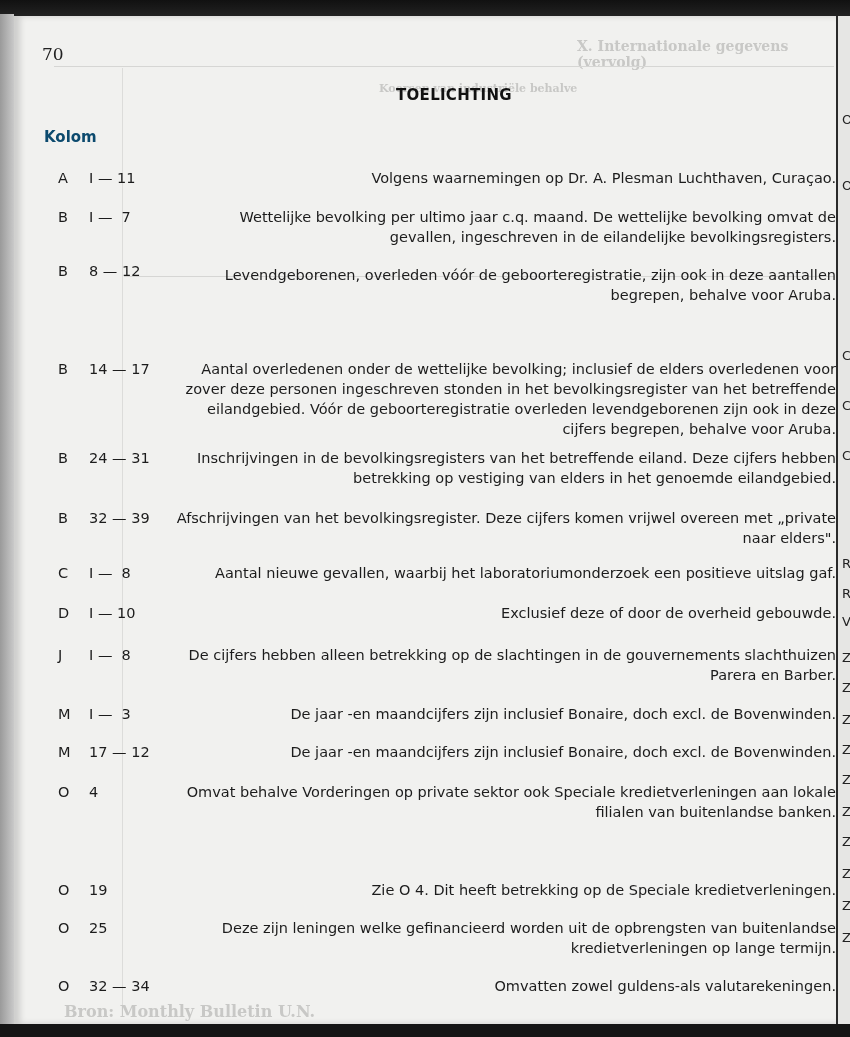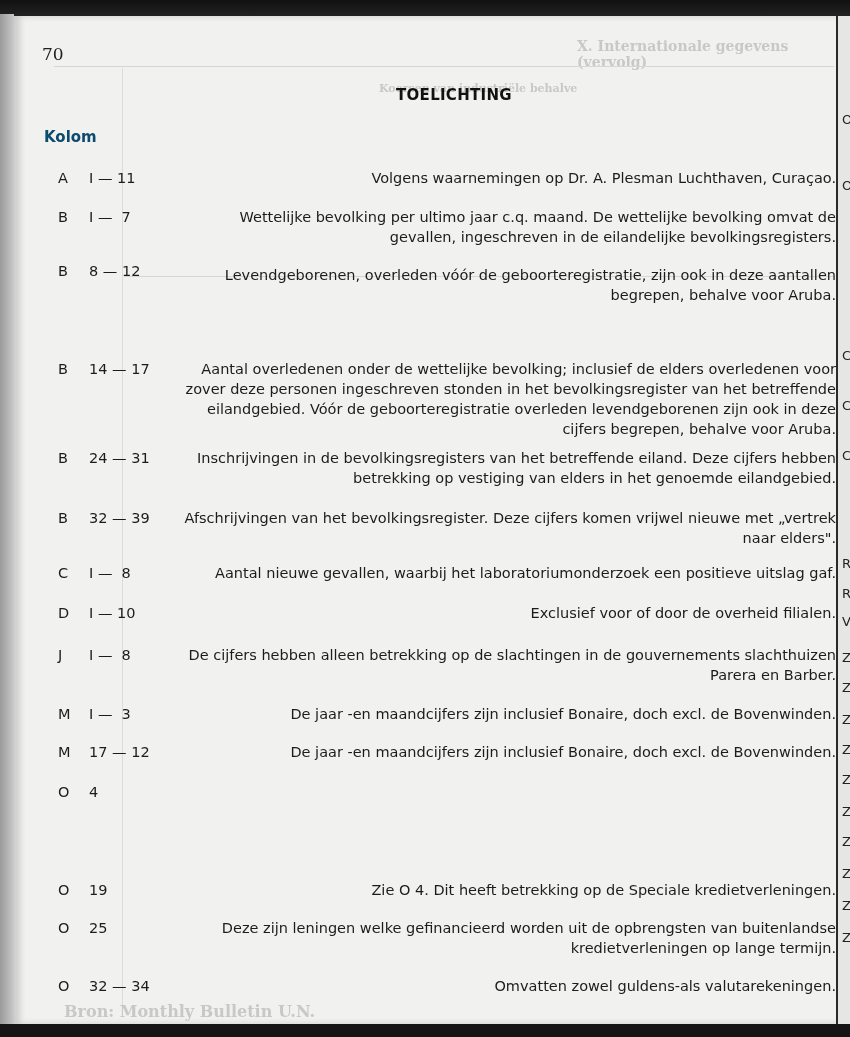--- a/index.html
+++ b/index.html
@@ -120,35 +120,35 @@
       <span class="letter">B</span>
       <span class="range">24 — 31</span>
       <div class="text">
         <p>Inschrijvingen in de bevolkingsregisters van het betreffende eiland. Deze cijfers hebben betrekking op vestiging van elders in het genoemde eilandgebied.</p>
       </div>
     </div>
     <div class="note" style="top: 508px;">
       <span class="letter">B</span>
       <span class="range">32 — 39</span>
       <div class="text">
-        <p>Afschrijvingen van het bevolkingsregister. Deze cijfers komen vrijwel nieuwe met „vertrek naar elders".</p>
+        <p>Afschrijvingen van het bevolkingsregister. Deze cijfers komen vrijwel overeen met „private naar elders".</p>
       </div>
     </div>
     <div class="note" style="top: 563px;">
       <span class="letter">C</span>
       <span class="range">I —  8</span>
       <div class="text">
         <p>Aantal nieuwe gevallen, waarbij het laboratoriumonderzoek een positieve uitslag gaf.</p>
       </div>
     </div>
     <div class="note" style="top: 603px;">
       <span class="letter">D</span>
       <span class="range">I — 10</span>
       <div class="text">
-        <p>Exclusief voor of door de overheid filialen.</p>
+        <p>Exclusief deze of door de overheid gebouwde.</p>
       </div>
     </div>
     <div class="note" style="top: 645px;">
       <span class="letter">J</span>
       <span class="range">I —  8</span>
       <div class="text">
         <p>De cijfers hebben alleen betrekking op de slachtingen in de gouvernements slachthuizen Parera en Barber.</p>
       </div>
     </div>
     <div class="note" style="top: 704px;">
@@ -162,20 +162,21 @@
       <span class="letter">M</span>
       <span class="range">17 — 12</span>
       <div class="text">
         <p>De jaar -en maandcijfers zijn inclusief Bonaire, doch excl. de Bovenwinden.</p>
       </div>
     </div>
     <div class="note" style="top: 782px;">
       <span class="letter">O</span>
       <span class="range">4</span>
       <div class="text">
+        <p>Omvat behalve Vorderingen op private sektor ook Speciale kredietverleningen aan lokale filialen van buitenlandse banken.</p>
       </div>
     </div>
     <div class="note" style="top: 880px;">
       <span class="letter">O</span>
       <span class="range">19</span>
       <div class="text">
         <p>Zie O 4. Dit heeft betrekking op de Speciale kredietverleningen.</p>
       </div>
     </div>
     <div class="note" style="top: 918px;">

